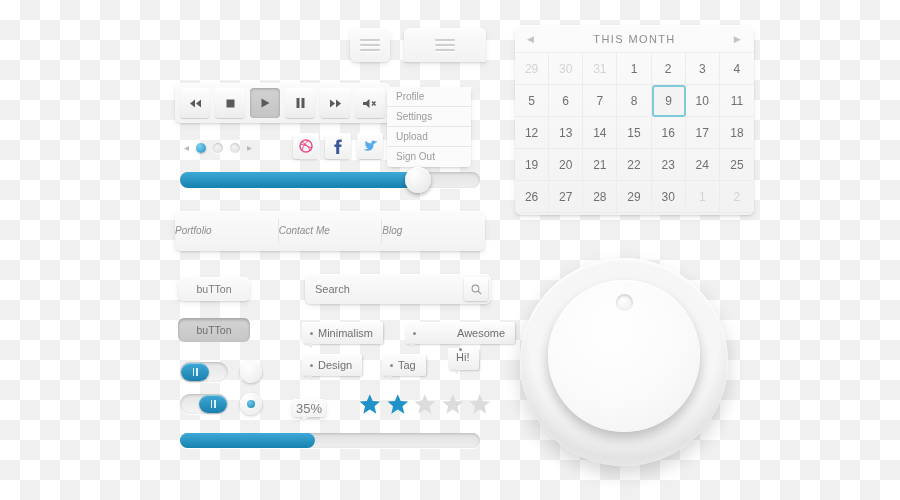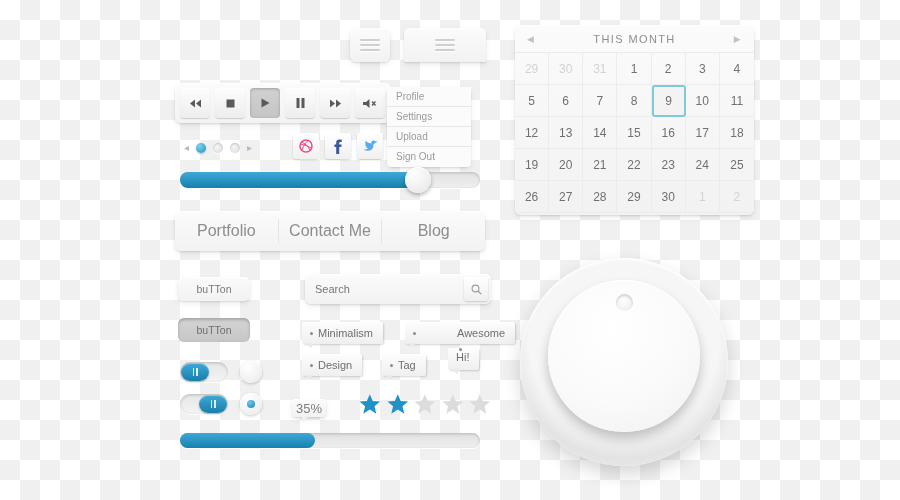--- a/index.html
+++ b/index.html
@@ -74,21 +74,21 @@
     background: linear-gradient(180deg,#e2e2e2,#efefef);
     box-shadow: inset 0 1px 3px rgba(0,0,0,.18), 0 1px 0 #fff; }
   #slider-fill { position:absolute; left:0; top:0; height:16px; width:235px; border-radius:8px;
     background: linear-gradient(180deg,#3ea9d6 0%, #1681ae 100%); }
   #slider-knob { position:absolute; left:226px; top:-5px; width:26px; height:26px; border-radius:50%;
     background: radial-gradient(circle at 35% 28%, #ffffff, #e4e4e4);
     box-shadow: 0 2px 4px rgba(0,0,0,.3), inset 0 1px 0 #fff; }
 
   
   #navbar { left:175px; top:211px; width:310px; height:40px; display:flex; align-items:center; }
-  .nav-item { flex:1; text-align:center; font-size:16px; color:#8d8d8d; border-right:1px solid #e4e4e4; line-height:24px; }
+  .nav-item { flex:1; font-size:10px; color:#8d8d8d; border-right:1px solid #e4e4e4; line-height:24px;font-style:italic; }
   .nav-item:last-child { border-right:none; }
 
   
   #btn-normal { left:178px; top:277px; width:72px; height:24px; display:flex; align-items:center; justify-content:center;
                 font-size:10.5px; color:#7b7b7b; }
   #btn-pressed { left:178px; top:318px; width:72px; height:24px; display:flex; align-items:center; justify-content:center;
                  font-size:10.5px; color:#6f6f6f;
                  background: linear-gradient(180deg,#d4d4d4 0%, #c6c6c6 100%);
                  box-shadow: inset 0 2px 3px rgba(0,0,0,.22); }
 

